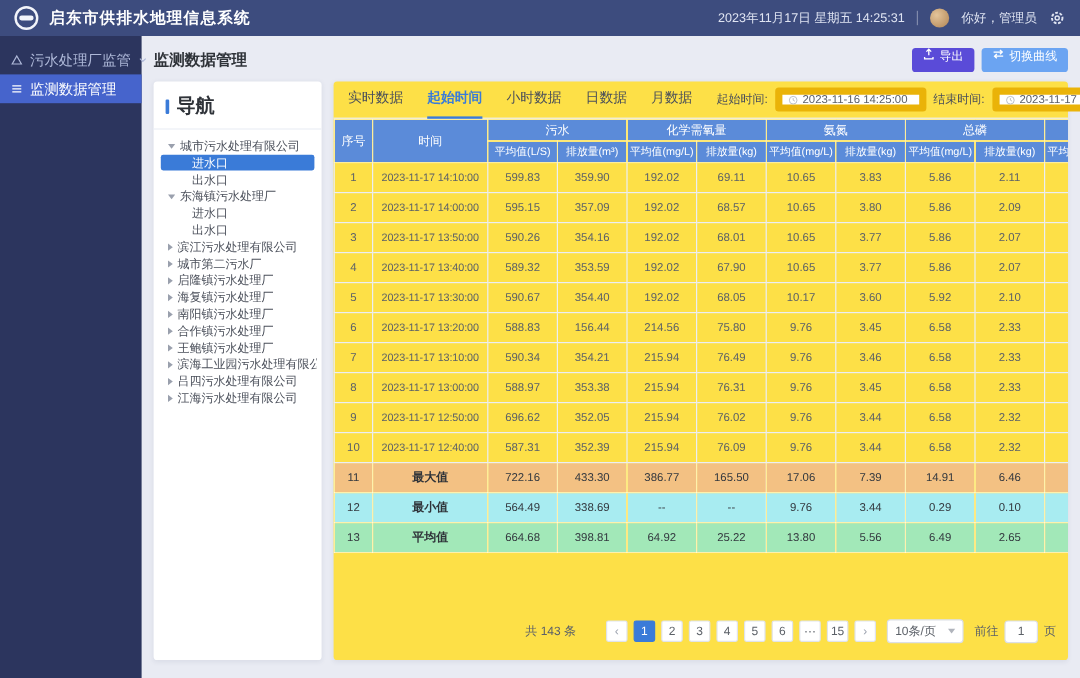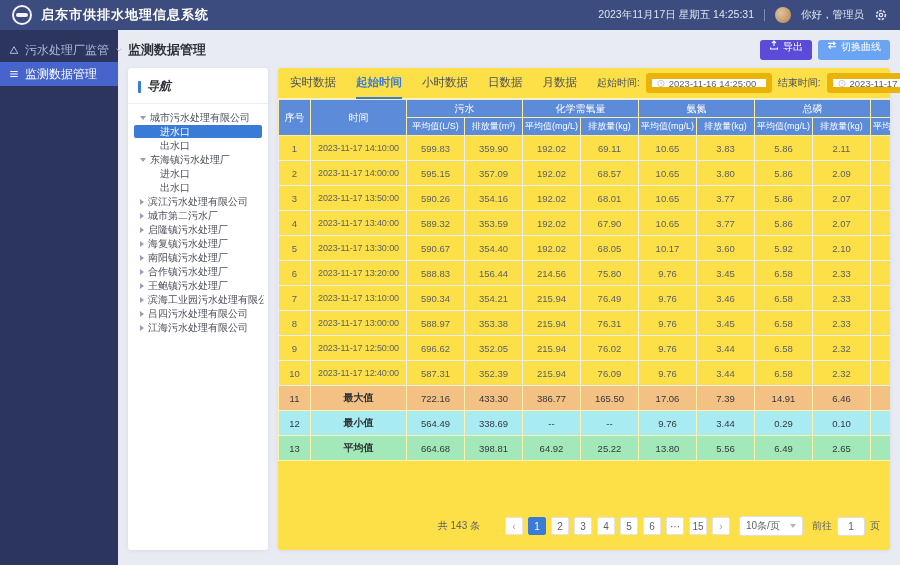--- a/index.html
+++ b/index.html
@@ -41,21 +41,21 @@
   .btn.switch { background: var(--switch,#6ba4f2); }
 
   .content { display: flex; gap: 10px; flex: 1; padding-bottom: 15px; min-height: 0; }
 
   
   .nav-panel { width: 140px; background: #fff; border-radius: 3px; flex-shrink: 0;
     box-shadow: 0 1px 4px rgba(40,50,90,.08); padding: 9px 0 0 0; overflow: hidden; }
   .nav-title { display: flex; align-items: center; gap: 6px; padding: 1px 10px 8px 10px;
     border-bottom: 1px solid #ebeef5; }
   .nav-title .bar { width: 3px; height: 12px; background: var(--accent,#3a6bd8); border-radius: 1px; }
-  .nav-title .txt { font-size: 12px; font-weight: bold; color: #2f3339; font-style: italic; }
+  .nav-title .txt { font-size: 16px; font-weight: bold; color: #2f3339; }
   .tree { padding: 7px 4px; text-align: center; }
   .tree-item { display: flex; align-items: center; gap: 4px; height: 13px; padding: 0 4px 0 8px;
     font-size: 10px; color: #4a4f5a; white-space: nowrap; overflow: hidden; cursor: pointer;
     margin-bottom: 1px; }
   .tree-item .mark { width: 0; height: 0; flex-shrink: 0; }
   .mark.col { border-top: 3.5px solid transparent; border-bottom: 3.5px solid transparent;
     border-left: 4.5px solid #9aa0ad; }
   .mark.exp { border-left: 3.5px solid transparent; border-right: 3.5px solid transparent;
     border-top: 4.5px solid #9aa0ad; }
   .tree-child { padding-left: 28px; }

